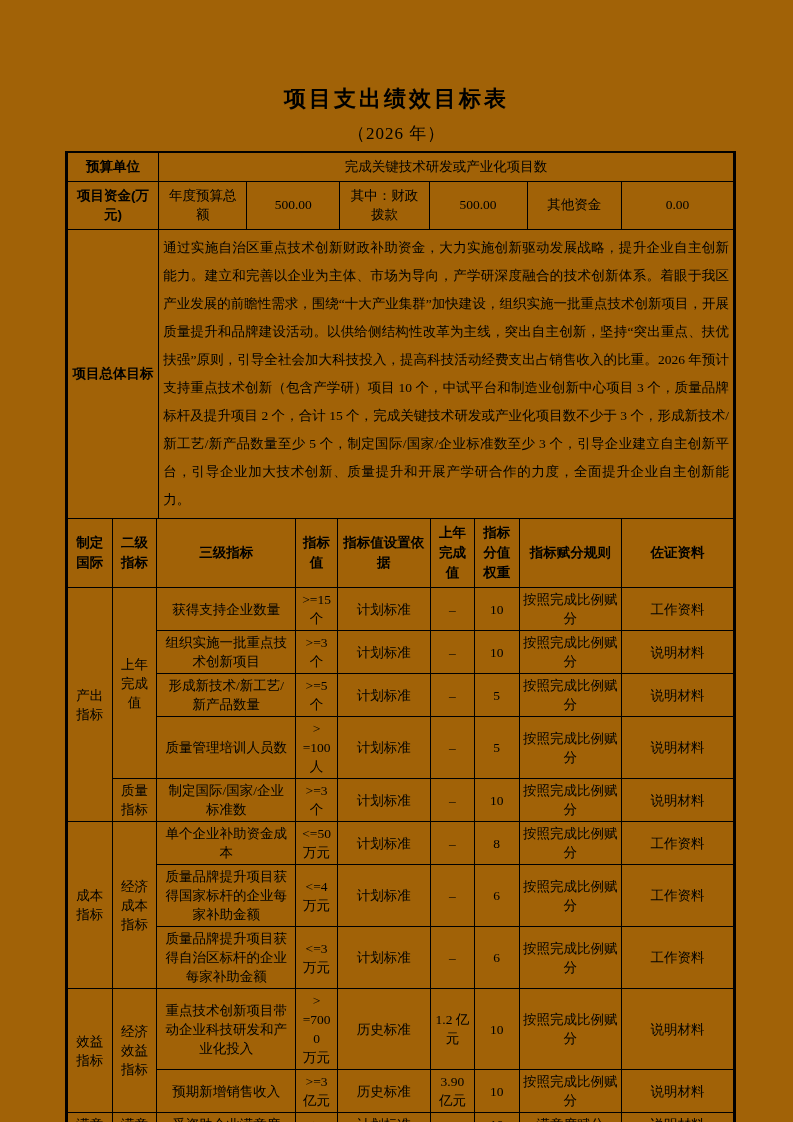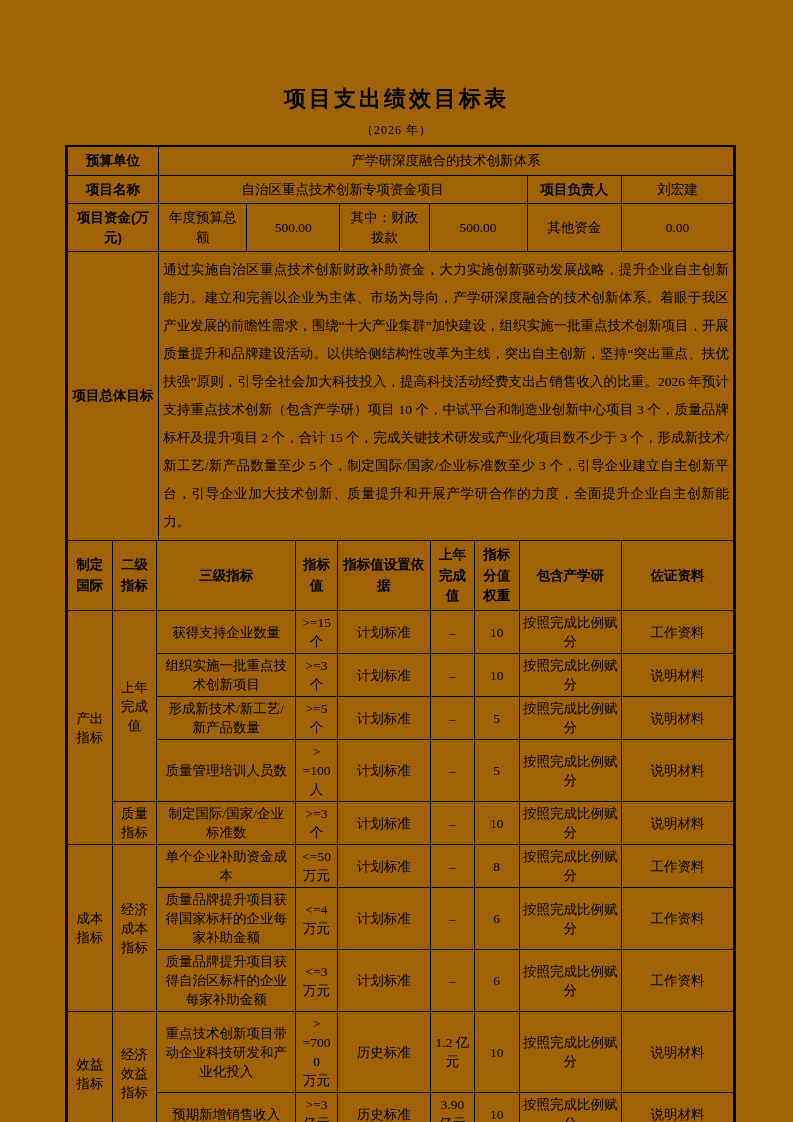--- a/index.html
+++ b/index.html
@@ -6,21 +6,21 @@
   .sheet {
     width:793px; height:1122px; background:#a16207; color:#000;
     font-family:"Liberation Serif", serif;
     position:relative; overflow:hidden; margin:0 auto;
   }
   .page-title {
     margin:0; padding-top:86px; text-align:center;
     font-family:"Liberation Sans", sans-serif;
     font-size:22px; line-height:26px; font-weight:bold; letter-spacing:3px;
   }
-  .page-subtitle { text-align:center; font-size:12px; margin-top:10px; letter-spacing:1px; }
+  .page-subtitle { text-align:center; font-size:17px; margin-top:10px; letter-spacing:1px; }
   .doc-table { margin:6px 14px 0 65px; width:671px; border:2px solid #000; box-sizing:border-box; }
   table { border-collapse:collapse; width:100%; table-layout:fixed; font-size:13.5px; }
   td, th { border:1px solid #000; text-align:center; vertical-align:middle; padding:4px 3px; line-height:1.45; word-break:break-all; }
   .info-table td { padding:4px 4px; }
   .info-table tr:first-child td { border-top:none; }
   .lbl { font-family:"Liberation Sans", sans-serif; font-weight:bold; }
   .goal-cell {
     text-align:justify; padding:5px 10px; line-height:28px; word-break:break-all;
   }
   .ind-table thead th {
@@ -47,27 +47,21 @@
           <col style="width:13.2%">
           <col style="width:14.0%">
         <col style="width:13.4%">
           <col style="width:14.7%">
           <col style="width:14.2%">
         <col style="width:16.8%">
       </colgroup>
       <tbody>
           <tr>
         <td class="lbl">预算单位</td>
-        <td colspan="6">产学研深度融合的技术创新体系</td>
-      </tr>
-      <tr>
-        <td class="lbl">项目名称</td>
-        <td colspan="4">自治区重点技术创新专项资金项目</td>
-        <td class="lbl">项目负责人</td>
-        <td>刘宏建</td>
+        <td colspan="6">完成关键技术研发或产业化项目数</td>
       </tr>
       <tr>
         <td class="lbl">项目资金(万元)</td>
         <td>年度预算总额</td>
         <td>500.00</td>
         <td>其中：财政拨款</td>
         <td>500.00</td>
         <td>其他资金</td>
         <td>0.00</td>
       </tr>
@@ -92,21 +86,21 @@
       </colgroup>
       <thead>
         <tr>
             <th>制定国际</th>
             <th>二级指标</th>
             <th>三级指标</th>
             <th>指标值</th>
             <th>指标值设置依据</th>
             <th>上年完成值</th>
             <th>指标分值权重</th>
-            <th>包含产学研</th>
+            <th>指标赋分规则</th>
             <th>佐证资料</th>
           </tr>
       </thead>
       <tbody>
           <tr>
             <td rowspan="5">产出指标</td>
             <td rowspan="4">上年完成值</td>
             <td class="c3">获得支持企业数量</td>
             <td>&gt;=15
 个</td>

